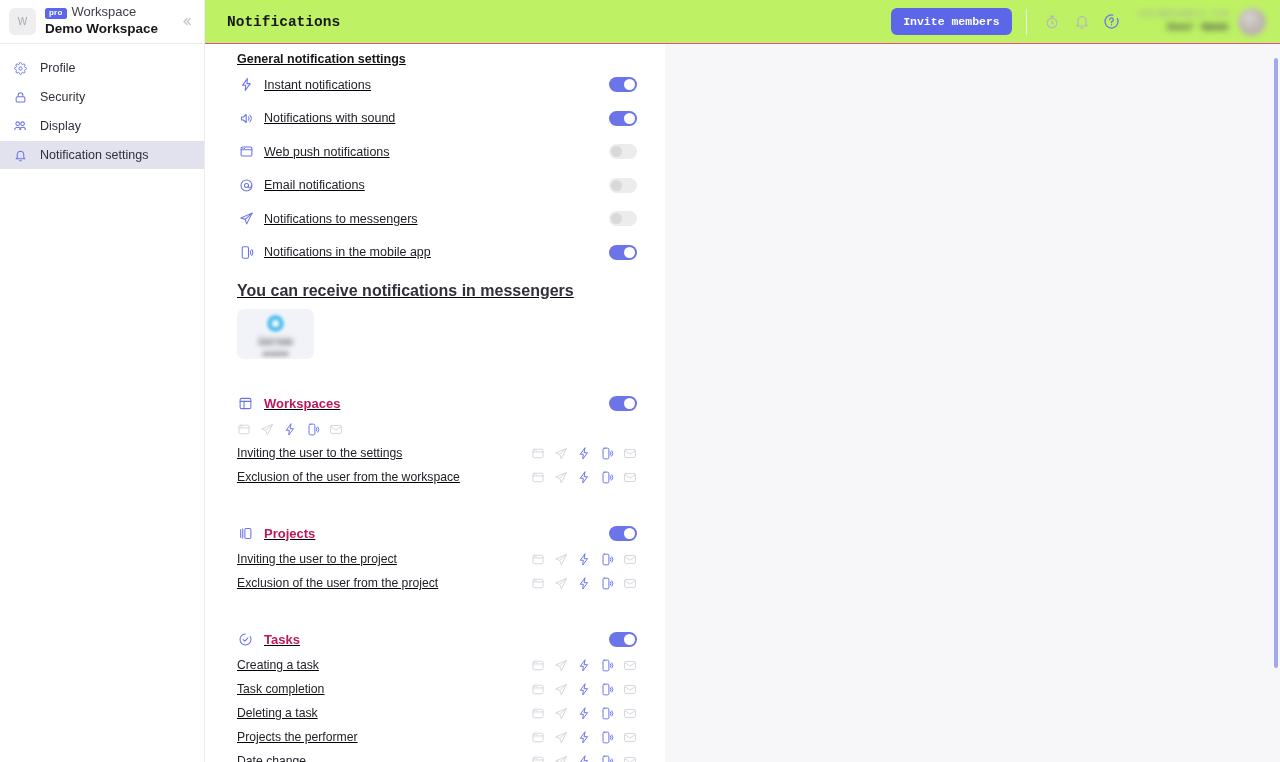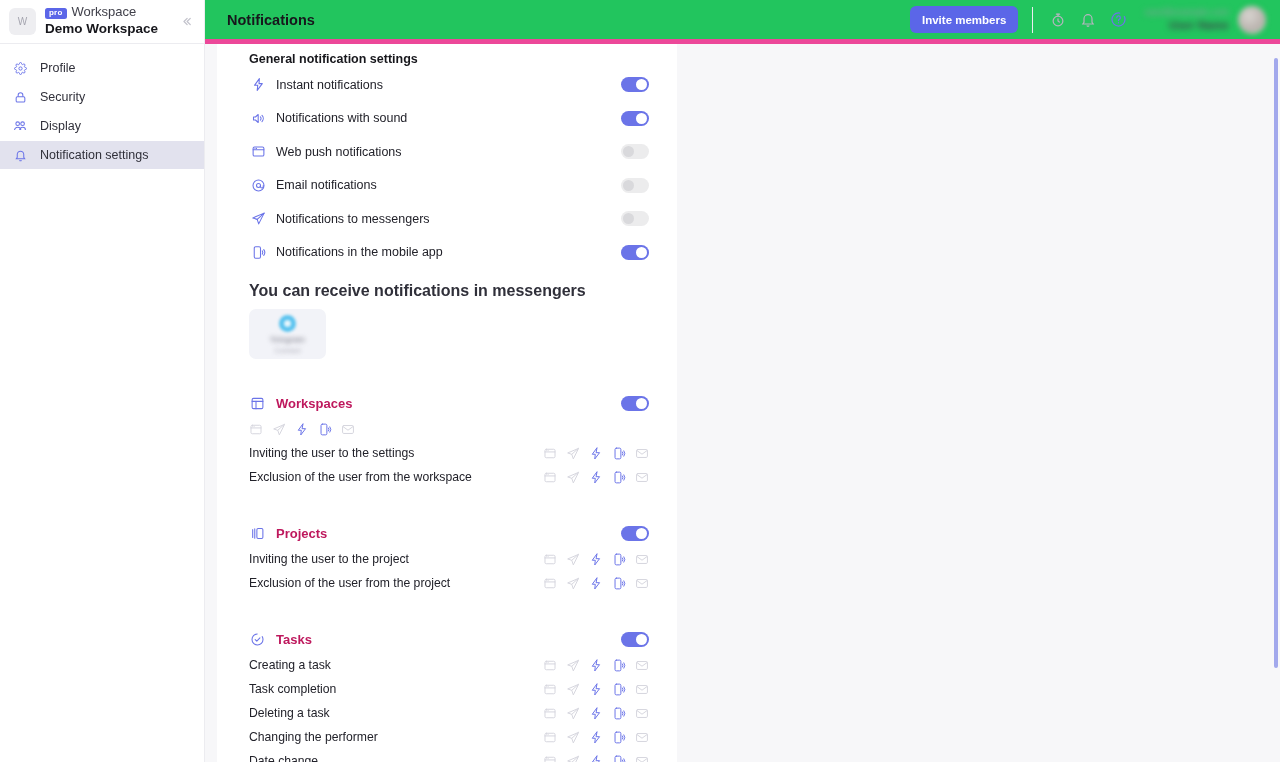--- a/index.html
+++ b/index.html
@@ -55,24 +55,24 @@
   }
   .nav-item.active { background: #e2e2ee; }
   .nav-icon { width: 14px; height: 14px; flex: 0 0 14px; color: #6b74e8;
               display: flex; align-items: center; justify-content: center; }
   .nav-item + .nav-item { margin-top: 1px; }
 
   
   .main { flex: 1 1 auto; height: 762px; display: flex; flex-direction: column; min-width: 0; }
 
   .topbar {
-    height: 44px; background: #22c55e;
-    border-bottom: 5px solid #ec4899;
+    height: 44px; background: #bef264;
+    border-bottom: 1px solid #ec4899;
     display: flex; align-items: center;
-    padding: 0 14px 0 22px; gap: 0;
+    padding: 0 14px 0 22px; gap: 0; font-family: Liberation Mono, monospace;
   }
   .page-title { font-size: 14.5px; font-weight: 700; color: #17171c; flex: 1 1 auto; }
   .invite-btn {
     background: #5b66e8; color: #fff;
     font-size: 11.5px; font-weight: 600;
     border: none; border-radius: 6px;
     height: 27px; padding: 0 12px; cursor: pointer;
     font-family: inherit;
   }
   .topbar-div { width: 1px; height: 26px; background: #ececf0; margin: 0 13px 0 14px; }
@@ -87,23 +87,23 @@
   .user-name { font-size: 11.5px; color: #40404a; font-weight: 700; }
   .user-avatar {
     width: 28px; height: 28px; border-radius: 50%;
     background: radial-gradient(circle at 40% 35%, #d8d4d0, #b9b2ad 60%, #cfc9c4);
     filter: blur(2.6px); flex: 0 0 28px;
   }
 
   
   .content-region { flex: 1 1 auto; position: relative; background: #f7f7f9; overflow: hidden; }
   .panel {
-    position: absolute; left: 12px; top: 0;
+    position: absolute; left: 0; top: 0;
     width: 460px; height: 718px;
-    background: #ffffff; overflow: hidden;
+    background: #ffffff; overflow: hidden; text-decoration: underline;
   }
   .panel-inner { padding: 0 28px 0 32px; }
 
   .sec-title {
     font-size: 12.5px; font-weight: 700; color: #17171c;
     padding-top: 8px; padding-bottom: 2px;
   }
 
   .gen-row {
     display: flex; align-items: center;
@@ -671,21 +671,21 @@
                   </span>
                   <span class="ev-ic">
                     <svg width="15" height="15" viewBox="0 0 24 24" fill="none" stroke="currentColor" stroke-width="1.7" stroke-linecap="round" stroke-linejoin="round">
                       <rect x="2.7" y="5.2" width="18.6" height="13.6" rx="2.2"></rect>
                       <path d="m3.4 7 8.6 6.2L20.6 7"></path>
                     </svg>
                   </span>
                 </span>
               </div>
               <div class="ev-row">
-                <span class="ev-label">Changing the performer</span>
+                <span class="ev-label">Projects the performer</span>
                 <span class="ev-icons">
                   <span class="ev-ic">
                     <svg width="15" height="15" viewBox="0 0 24 24" fill="none" stroke="currentColor" stroke-width="1.7" stroke-linecap="round" stroke-linejoin="round">
                       <rect x="3.4" y="4.7" width="17.2" height="14.6" rx="2.2"></rect>
                       <path d="M3.4 9.3h17.2"></path>
                       <path d="M6.4 7h.01M8.8 7h.01"></path>
                     </svg>
                   </span>
                   <span class="ev-ic">
                     <svg width="15" height="15" viewBox="0 0 24 24" fill="none" stroke="currentColor" stroke-width="1.7" stroke-linecap="round" stroke-linejoin="round">

